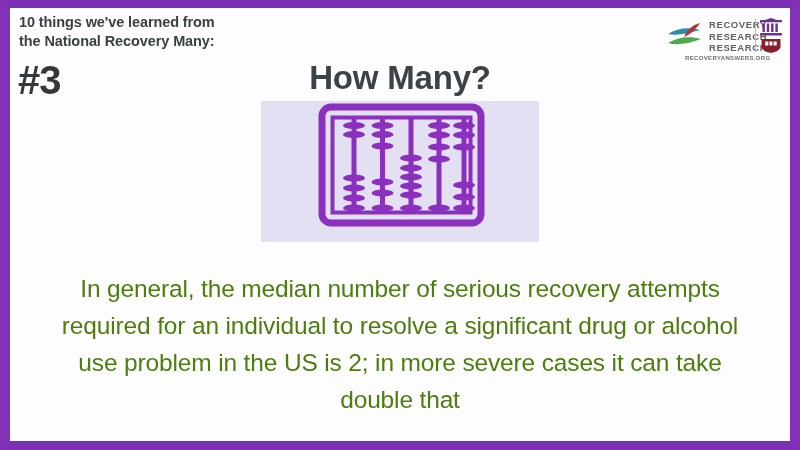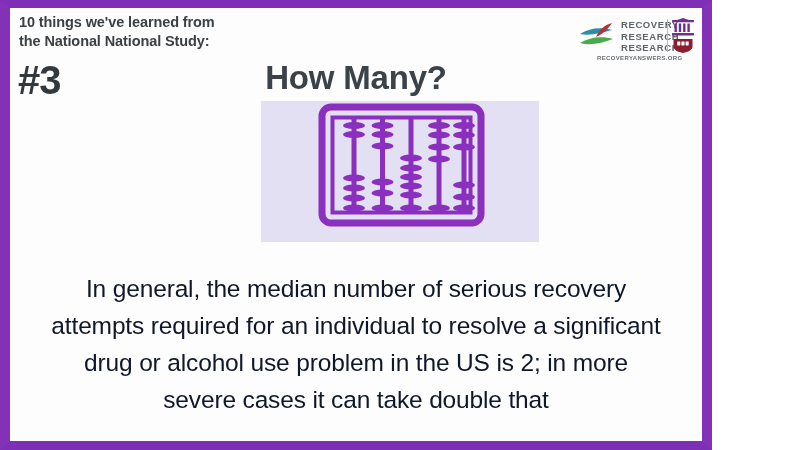--- a/index.html
+++ b/index.html
@@ -2,21 +2,21 @@
 <html><head>
 <meta charset="utf-8">
 <style>
   html, body {
     margin: 0;
     padding: 0;
     background: #ffffff;
   }
   #slide {
     position: relative;
-    width: 712px;
+    width: 800px;
     height: 450px;
     background: #fdfdfd;
     box-sizing: border-box;
     border-top: 8px solid #7d2fb5;
     border-bottom: 9px solid #7d2fb5;
     border-left: 10px solid #8332b8;
     border-right: 10px solid #8332b8;
     overflow: hidden;
     font-family: "Liberation Sans", sans-serif;
   }
@@ -136,32 +136,32 @@
   
   .body-copy {
     position: absolute;
     left: 40px;
     right: 40px;
     top: 262px;
     text-align: center;
     font-family: "Liberation Sans", sans-serif;
     font-size: 24.5px;
     line-height: 37px;
-    color: #0f172a;
+    color: #4d7c0f;
     letter-spacing: -0.15px;
   }
 </style>
 </head>
 <body>
 
 <div id="slide">
 
   <div class="kicker">
     <span class="l1">10 things we've learned from</span>
-    <span class="l2">the National National Study:</span>
+    <span class="l2">the National Recovery Many:</span>
   </div>
 
   <div class="number-tag">#3</div>
 
   <div class="slide-title">How Many?</div>
 
   <div class="logo">
 
     <svg class="logo-swoosh" viewBox="0 0 40 30">
       <path d="M1 13 C10 7, 22 6, 33 9 C22 12, 11 15, 1 13 Z" fill="#2b8fa8"></path>

